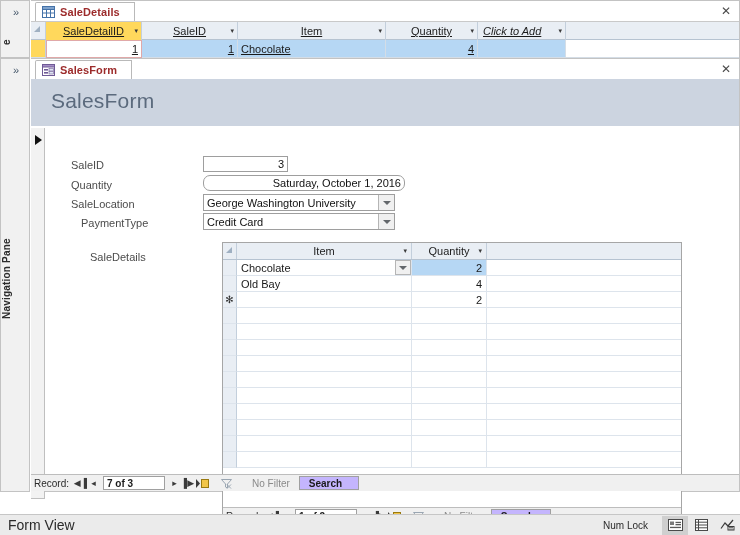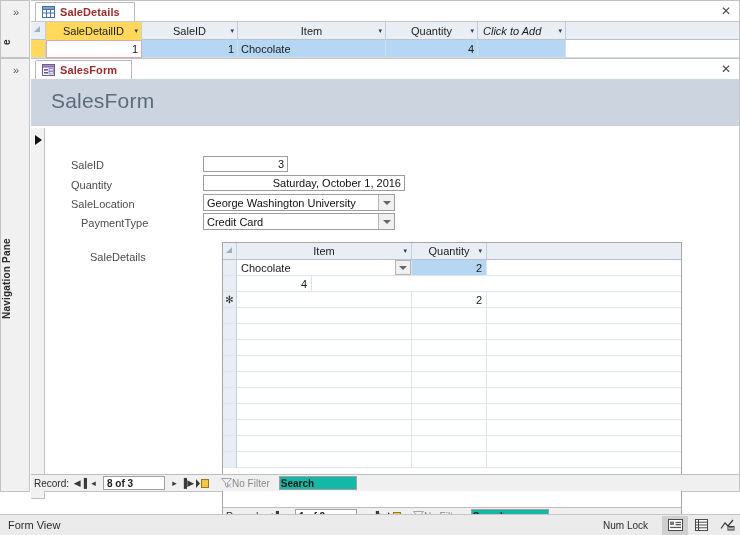--- a/index.html
+++ b/index.html
@@ -51,21 +51,21 @@
   .tab-icon{width:13px;height:12px;display:block;}
   .tabclose{
     position:absolute;right:6px;top:3px;width:14px;height:14px;
     text-align:center;line-height:14px;font-size:12px;color:#4a4a4a;
     cursor:default;
   }
 
   
   #win-saledetails{left:31px;top:0;width:709px;height:58px;border:1px solid #c3c3c3;border-left:none;}
   .ds{position:relative;width:100%;}
-  .ds-row{display:flex;height:18px;box-sizing:border-box;}
+  .ds-row{display:flex;height:18px;box-sizing:border-box;text-decoration:underline;}
   .ds-head{
     background:#e9eef4;border-bottom:1px solid #b6c3d1;
   }
   .ds-head .cell{
     display:flex;align-items:center;justify-content:center;
     border-right:1px solid #c3cfdc;box-sizing:border-box;
     font-size:11px;color:#1c1c1c;position:relative;
     padding:0 2px;height:18px;
   }
   .ds-head .cell.sel{background:#ffd85c;}
@@ -184,36 +184,36 @@
     font-size:9px;color:#3a3a3a;
   }
   .navbar .nbtn.dim{color:#a8a8a8;}
   .navbar .recbox{
     width:62px;height:14px;background:#ffffff;border:1px solid #a0a0a0;
     box-sizing:border-box;display:flex;align-items:center;padding:0 3px;
     font-size:10px;font-weight:bold;color:#1a1a1a;margin:0 3px;
   }
   .navbar .newrec{position:relative;width:17px;height:13px;display:flex;align-items:center;justify-content:center;}
   .navbar .nofilter{
-    display:flex;align-items:center;gap:0;margin-left:10px;color:#8a8a8a;
+    display:flex;align-items:flex-end;gap:20px;margin-left:10px;color:#8a8a8a;
   }
   .navbar .searchbox{
-    width:78px;height:14px;background:#14b8a6;border:1px solid #a0a0a0;
-    box-sizing:border-box;display:flex;align-items:center;padding:0 1px;
+    width:60px;height:14px;background:#c4b5fd;border:1px solid #a0a0a0;
+    box-sizing:border-box;display:flex;align-items:center;padding:0 9px;
     margin-left:9px;font-size:10px;color:#1a1a1a;font-weight:bold;
   }
   .funnel{width:11px;height:10px;display:block;}
 
   
   .statusbar{
     position:absolute;left:0;bottom:0;width:740px;height:21px;
     background:#ebebeb;border-top:1px solid #c6c6c6;box-sizing:border-box;
     display:flex;align-items:center;
   }
-  .statusbar .stext{margin-left:8px;font-size:11px;color:#2b2b2b;}
+  .statusbar .stext{margin-left:8px;font-size:14px;color:#2b2b2b;}
   .statusbar .numlock{margin-left:auto;margin-right:14px;font-size:10px;color:#2b2b2b;}
   .viewbtn{
     width:26px;height:19px;display:flex;align-items:center;justify-content:center;
   }
   .viewbtn.active{background:#cfcfcf;}
   .vicon{display:block;}
 </style>
 </head>
 <body>
 
@@ -323,21 +323,21 @@
       </div>
 
       <div class="flabel" style="left:40px;top:31px;">SaleID</div>
       <div class="flabel" style="left:40px;top:51px;">Quantity</div>
       <div class="flabel" style="left:40px;top:70px;">SaleLocation</div>
       <div class="flabel" style="left:50px;top:89px;">PaymentType</div>
       <div class="flabel" style="left:59px;top:123px;">SaleDetails</div>
 
       <div class="ftext right" style="left:172px;top:28px;width:85px;">3</div>
 
-      <div class="ftext right" style="left:172px;top:47px;width:202px;">Saturday, October 1, 2016</div>
+      <div class="ftext right" style="left:172px;top:47px;width:202px;border-radius:7px;">Saturday, October 1, 2016</div>
 
       <div class="fcombo" style="left:172px;top:66px;width:192px;">
         <span class="val">George Washington University</span>
         <span class="btn">
             <span class="chevdn"></span>
           </span>
       </div>
 
       <div class="fcombo" style="left:172px;top:85px;width:192px;">
         <span class="val">Credit Card</span>
@@ -368,20 +368,21 @@
             <span class="dd">
                 <span class="chevdn"></span>
               </span>
           </div>
           <div class="cell num hl" style="width:75px;flex:0 0 75px;">2</div>
           <div class="sf-fill"></div>
         </div>
 
         <div class="sf-row">
           <div class="rsel"></div>
+          <div class="cell" style="width:175px;flex:0 0 175px;">Old Bay</div>
           <div class="cell num" style="width:75px;flex:0 0 75px;">4</div>
           <div class="sf-fill"></div>
         </div>
 
         <div class="sf-row">
           <div class="rsel">✻</div>
           <div class="cell" style="width:175px;flex:0 0 175px;"></div>
           <div class="cell num" style="width:75px;flex:0 0 75px;">2</div>
           <div class="sf-fill"></div>
         </div>
@@ -472,21 +473,21 @@
           </span>
           <span class="searchbox">Search</span>
         </div>
       </div>
     </div>
 
     <div class="navbar" style="left:0;right:0;bottom:0;">
       <span class="lbl">Record:</span>
       <span class="nbtn">◀▐</span>
       <span class="nbtn">◂</span>
-      <span class="recbox">8 of 3</span>
+      <span class="recbox">7 of 3</span>
       <span class="nbtn">▸</span>
       <span class="nbtn">▐▶</span>
       <span class="newrec">
         <svg width="15" height="11" viewBox="0 0 15 11">
           <path d="M1 1 L5 5.5 L1 10 Z" fill="#3a3a3a"></path>
           <rect x="6.5" y="1.5" width="7" height="8" fill="#f2c649" stroke="#9a7a10"></rect>
         </svg>
       </span>
       <span class="nofilter">
         <svg class="funnel" viewBox="0 0 11 10">

